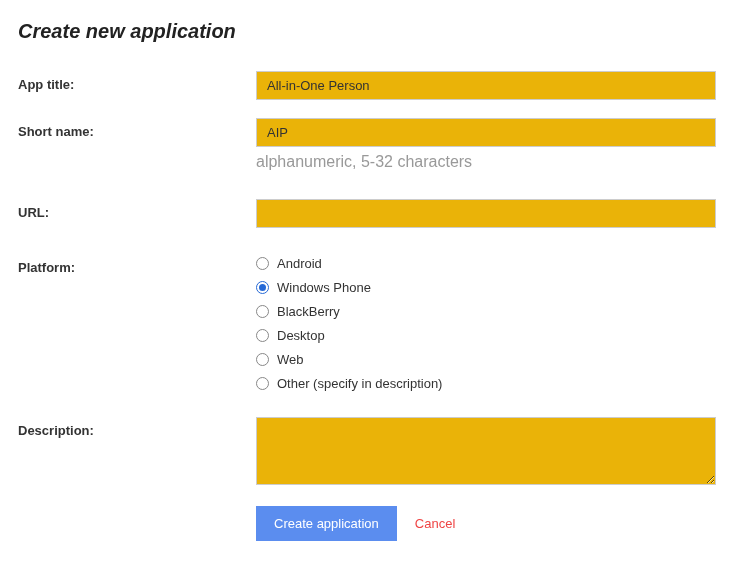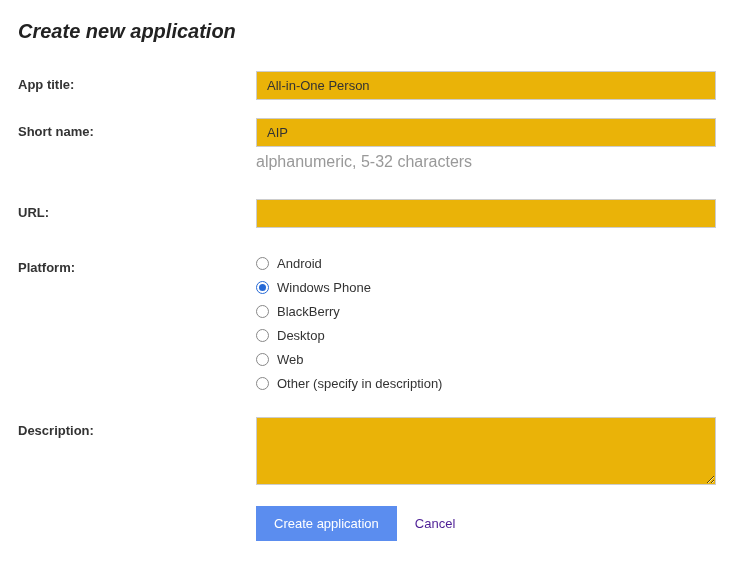--- a/index.html
+++ b/index.html
@@ -98,21 +98,21 @@
     .btn-primary {
       background: #5b8def;
       color: #fff;
       border: none;
       padding: 10px 18px;
       font-size: 13px;
       cursor: pointer;
       font-family: inherit;
     }
     .link-cancel {
-      color: #4c1d95;
+      color: #ef4444;
       text-decoration: none;
       font-size: 13px;
       cursor: pointer;
     }
     .url-row { margin-bottom: 26px; margin-top: 28px; }
     .platform-row { margin-bottom: 26px; }
   </style>
 </head>
 <body>
 

